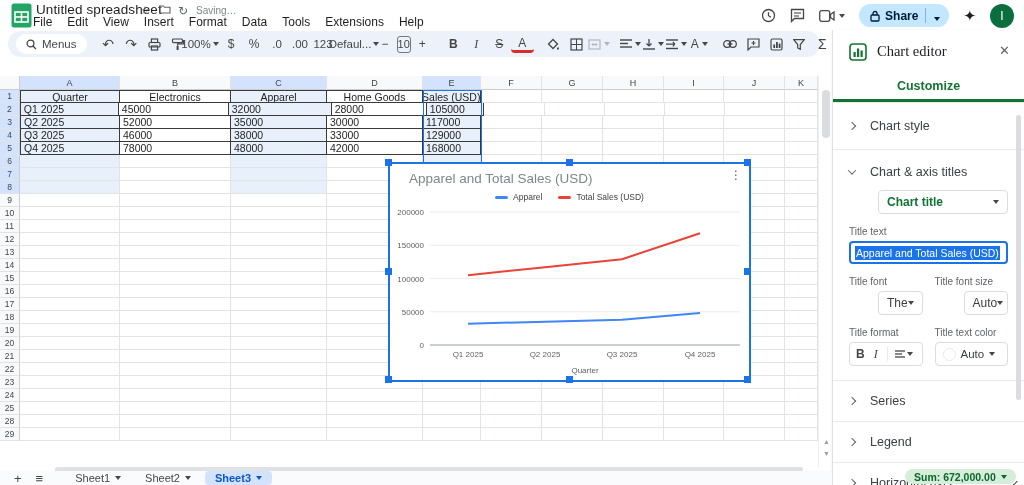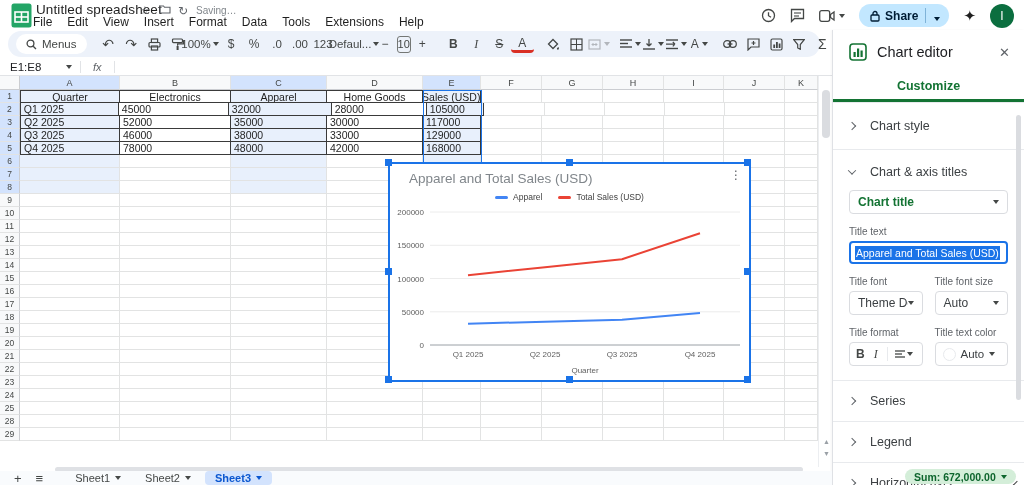--- a/index.html
+++ b/index.html
@@ -84,32 +84,32 @@
   #chart-legend { position:absolute; left:0; top:28px; width:100%; display:flex; justify-content:center; gap:16px; }
   .lg-item { display:flex; align-items:center; gap:5px; }
   .lg-swatch { width:13px; height:3px; border-radius:2px; display:inline-block; }
   .lg-label { font-size:8.5px; color:#424242; }
   #chart-svg { position:absolute; left:0; top:0; }
   #chart-svg .tick { font-size:8px; fill:#616161; font-family:"Liberation Sans",sans-serif; }
 
   
   #panel { position:absolute; left:832px; top:30px; width:192px; height:455px; background:#fff;
     border-left:1px solid #dfe1e5; box-shadow:-1px 0 2px rgba(0,0,0,.04); }
-  .p-head { display:flex; align-items:center; padding:13px 14px 10px 16px; }
+  .p-head { display:flex; padding:13px 14px 10px 16px;font-family:Liberation Serif, serif; }
   .p-head .p-title { font-size:14.5px; color:#202124; margin-left:10px; flex:1; }
   .p-close { color:#5f6368; font-size:13px; }
   .p-tabs { display:flex; border-bottom:1px solid #e8eaed; }
   .p-tab { flex:1; text-align:center; font-size:12.5px; color:#5f6368; font-weight:bold; padding:8px 0 9px; }
   .p-tab.active { color:#137333; border-bottom:3px solid #137333; padding-bottom:6px; }
   .p-sect { display:flex; align-items:center; gap:15px; padding:12px 16px; font-size:12.5px; color:#3c4043; }
   .p-sect .chev { border-color:#5f6368; }
   .p-div { height:1px; background:#e8eaed; margin:0 0; }
   .p-body { padding:4px 16px 0 16px; }
   .dd { display:flex; align-items:center; justify-content:space-between; border:1px solid #dadce0; border-radius:4px;
-    height:24px; padding:0 8px; background:#fff; }
+    height:24px; padding:0 8px; background:#fff;margin-left:29px; }
   .dd .dd-lbl { font-size:12px; color:#3c4043; }
   .dd.green .dd-lbl { color:#137333; font-weight:bold; }
   .p-lbl { font-size:10px; color:#5f6368; margin:12px 0 4px; }
   .p-input { border:2px solid #1a73e8; border-radius:4px; height:23px; display:flex; align-items:center; padding:0 4px; }
   .p-input .selected-text { background:#1a73e8; color:#fff; font-size:10.5px; padding:1px 1px; white-space:nowrap; }
   .p-grid2 { display:flex; gap:12px; }
   .p-col { flex:1; min-width:0; }
   .fmt-box { display:flex; align-items:center; border:1px solid #dadce0; border-radius:4px; height:24px; padding:0 6px; gap:9px; }
   .fmt-b { font-weight:bold; font-size:12px; color:#444746; }
   .fmt-i { font-style:italic; font-size:12px; color:#444746; font-family:"Liberation Serif",serif; }
@@ -327,30 +327,20 @@
           <path d="M0.7 0.7 h10.6 L7.3 5.5 v4.8 l-2.6 -1.3 V5.5z" fill="none" stroke="#444746" stroke-width="1.2"></path>
         </svg>
     </span>
     <span class="tbi" style="font-size:14px">Σ</span>
     <span style="flex:1"></span>
     <span class="tbi">
         <span class="chev up"></span>
       </span>
   </div>
 
-  <div id="fbar">
-    <div class="namebox">
-      <span>E1:E8</span>
-        <span class="arr"></span>
-    </div>
-    <div class="fbar-div"></div>
-    <span class="fx">fx</span>
-    <div class="fbar-div" style="margin-left:12px"></div>
-    <div style="flex:1; height:100%"></div>
-  </div>
 
   <div id="grid">
       <div class="g-hrow">
         <div class="g-corner"></div>
         <div class="g-colh sel" style="width: 100px;">A</div>
         <div class="g-colh" style="width: 111px;">B</div>
         <div class="g-colh sel" style="width: 96px;">C</div>
         <div class="g-colh" style="width: 96px;">D</div>
         <div class="g-colh sel" style="width: 58px;">E</div>
         <div class="g-colh" style="width: 61px;">F</div>

